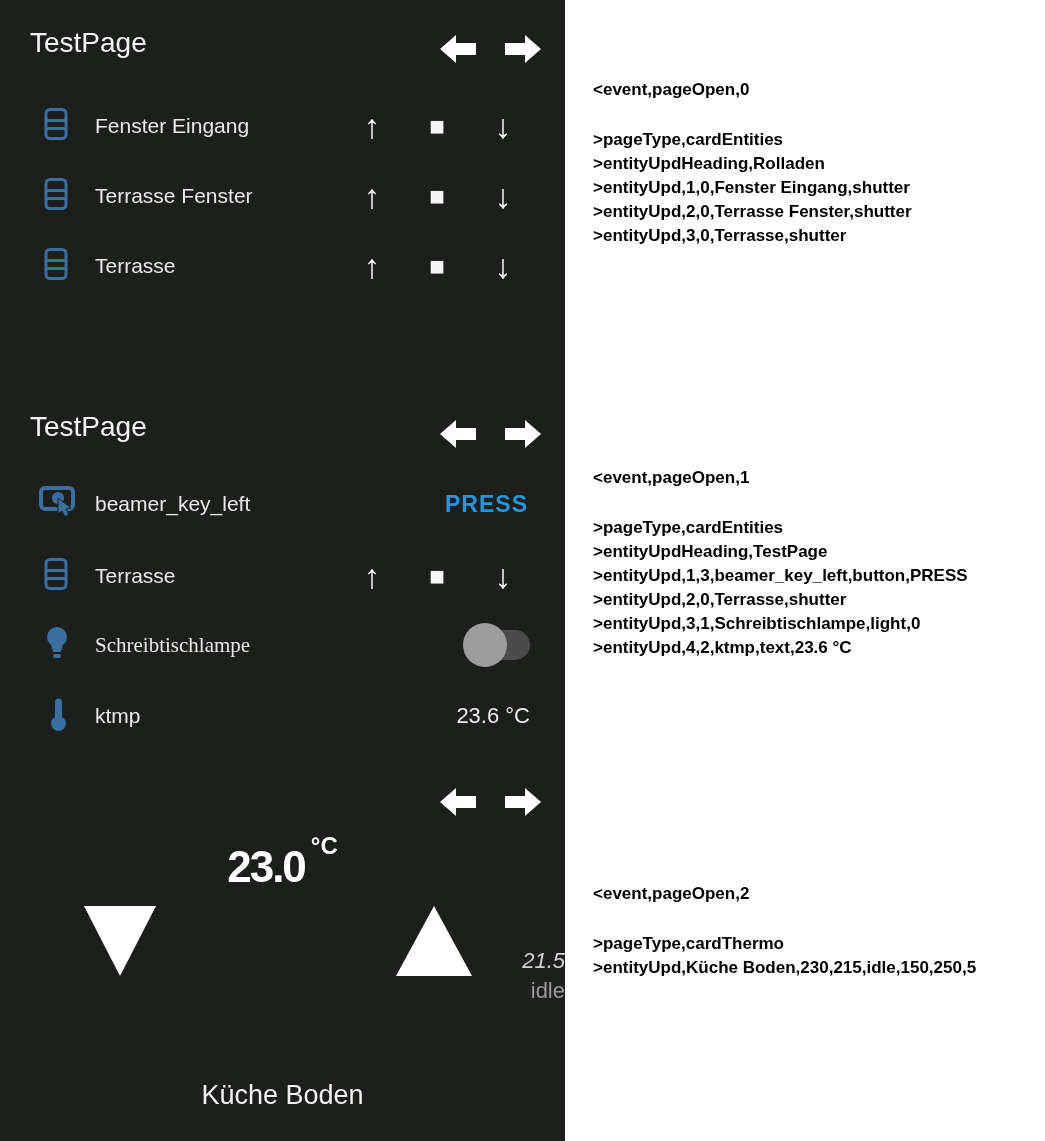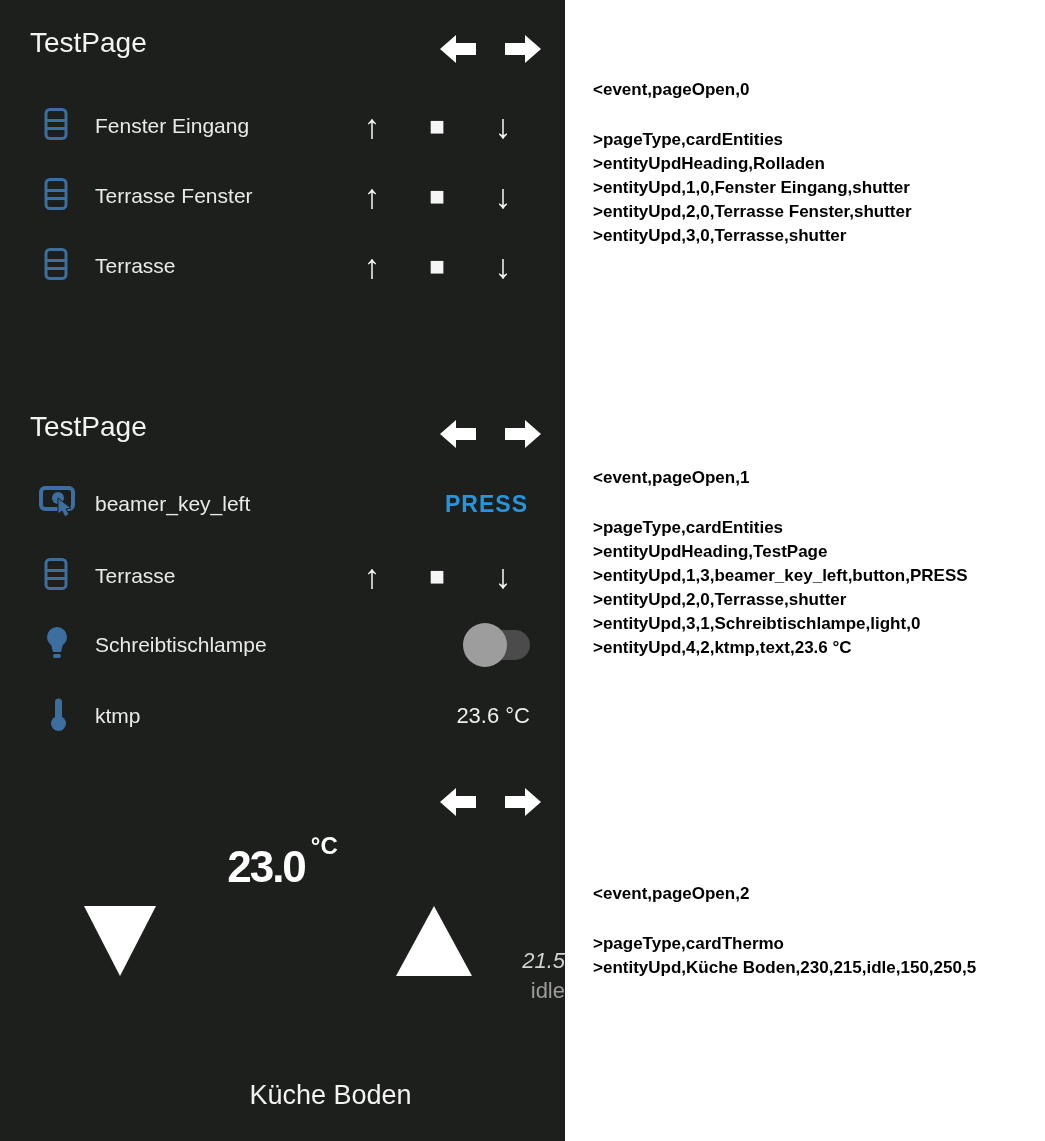--- a/index.html
+++ b/index.html
@@ -67,21 +67,21 @@
   .setpoint{
     position:absolute;top:188px;left:0;width:565px;text-align:right;
     font-size:22px;color:#d2d2d2;font-style:italic;
   }
   .hvac-state{
     position:absolute;top:218px;left:0;width:565px;text-align:right;
     font-size:22px;color:#9b9b9b;
   }
   .thermo-title{
     position:absolute;top:320px;left:0;width:565px;text-align:center;
-    font-size:27px;color:#f2f2f2;margin-left:48px;
+    font-size:27px;color:#f2f2f2;
   }
   
   .log-block{
     position:absolute;left:593px;color:#000;font-weight:700;
     font-size:17px;line-height:24px;white-space:nowrap;
   }
   .log-event{margin-bottom:26px;}
   .log-line{}
 </style>
 </head>
@@ -173,21 +173,21 @@
           <line x1="2" y1="13" x2="22" y2="13" stroke="#3c6f9f" stroke-width="3"></line>
           <line x1="2" y1="21" x2="22" y2="21" stroke="#3c6f9f" stroke-width="3"></line>
         </svg>
       </span>
       <span class="e-label">Terrasse</span>
       <span class="ctrl ctrl-up">↑</span>
       <span class="ctrl ctrl-stop">■</span>
       <span class="ctrl ctrl-down">↓</span>
     </div>
 
-    <div class="entity-row" style="top:249px;">
+    <div class="entity-row" style="top:249px;font-family:Liberation Serif, serif;">
       <span class="e-icon">
         <svg width="26" height="34" viewBox="0 0 26 34">
           <circle cx="13" cy="11" r="10" fill="#3c6f9f"></circle>
           <path d="M7,18 L19,18 L17,26 L9,26 Z" fill="#3c6f9f"></path>
           <rect x="9" y="28" width="8" height="4" rx="2" fill="#3c6f9f"></rect>
         </svg>
       </span>
       <span class="e-label">Schreibtischlampe</span>
       <span class="toggle">
         <span class="knob"></span>

